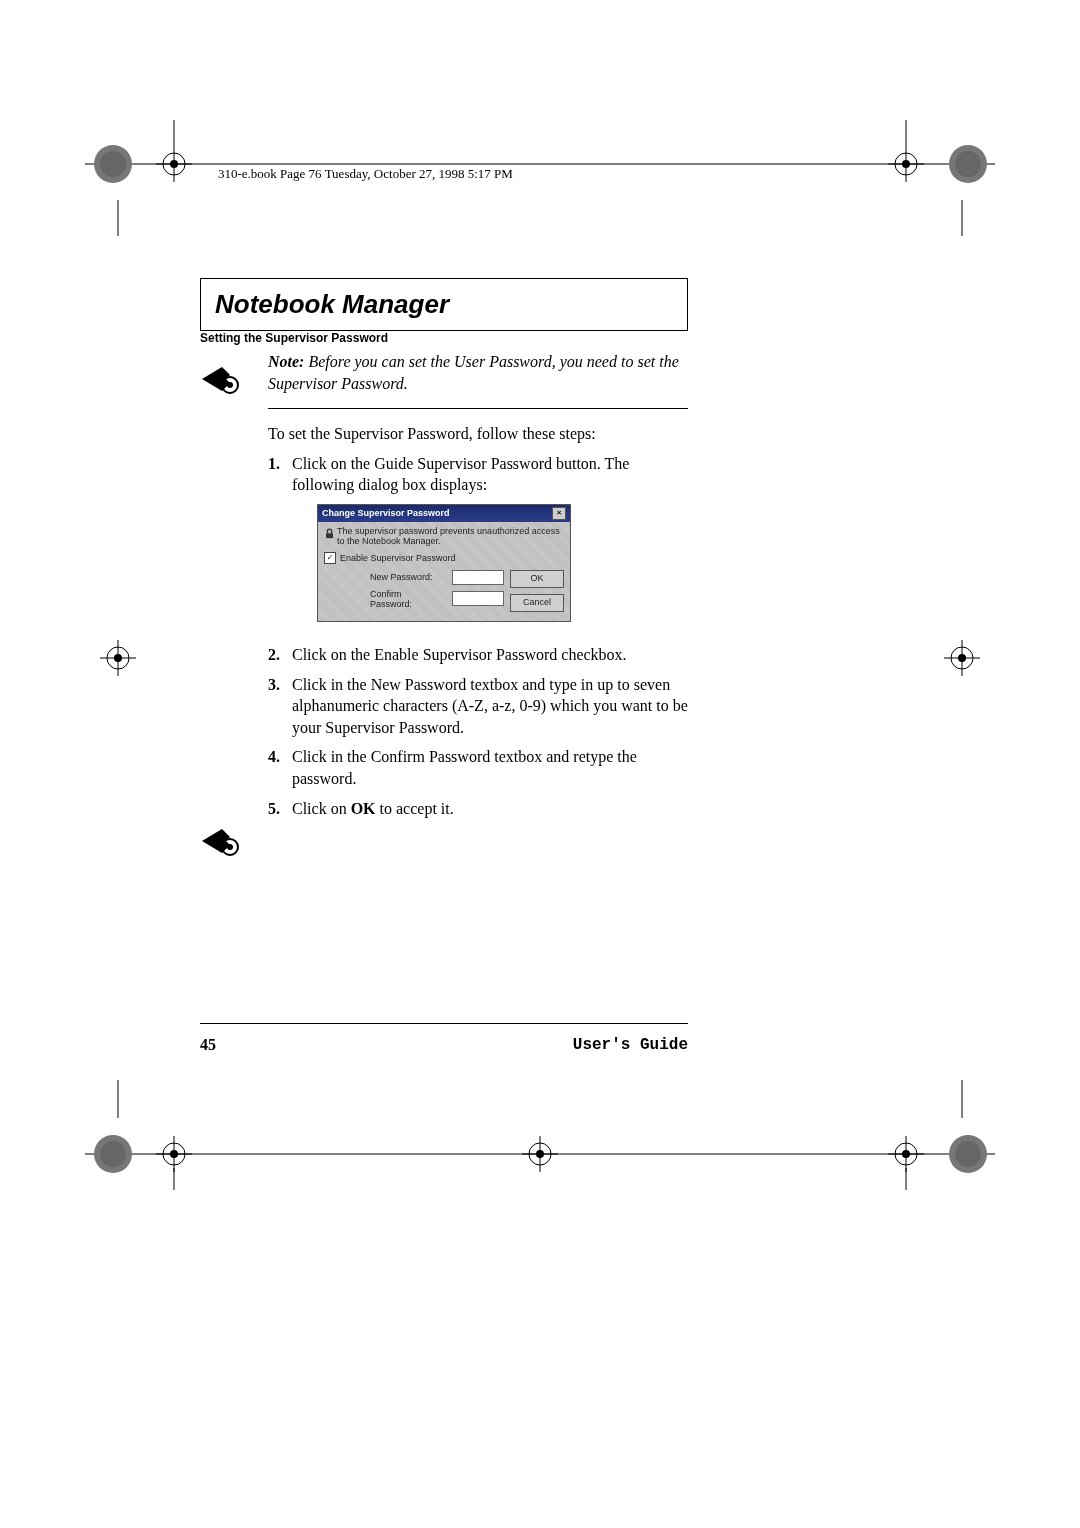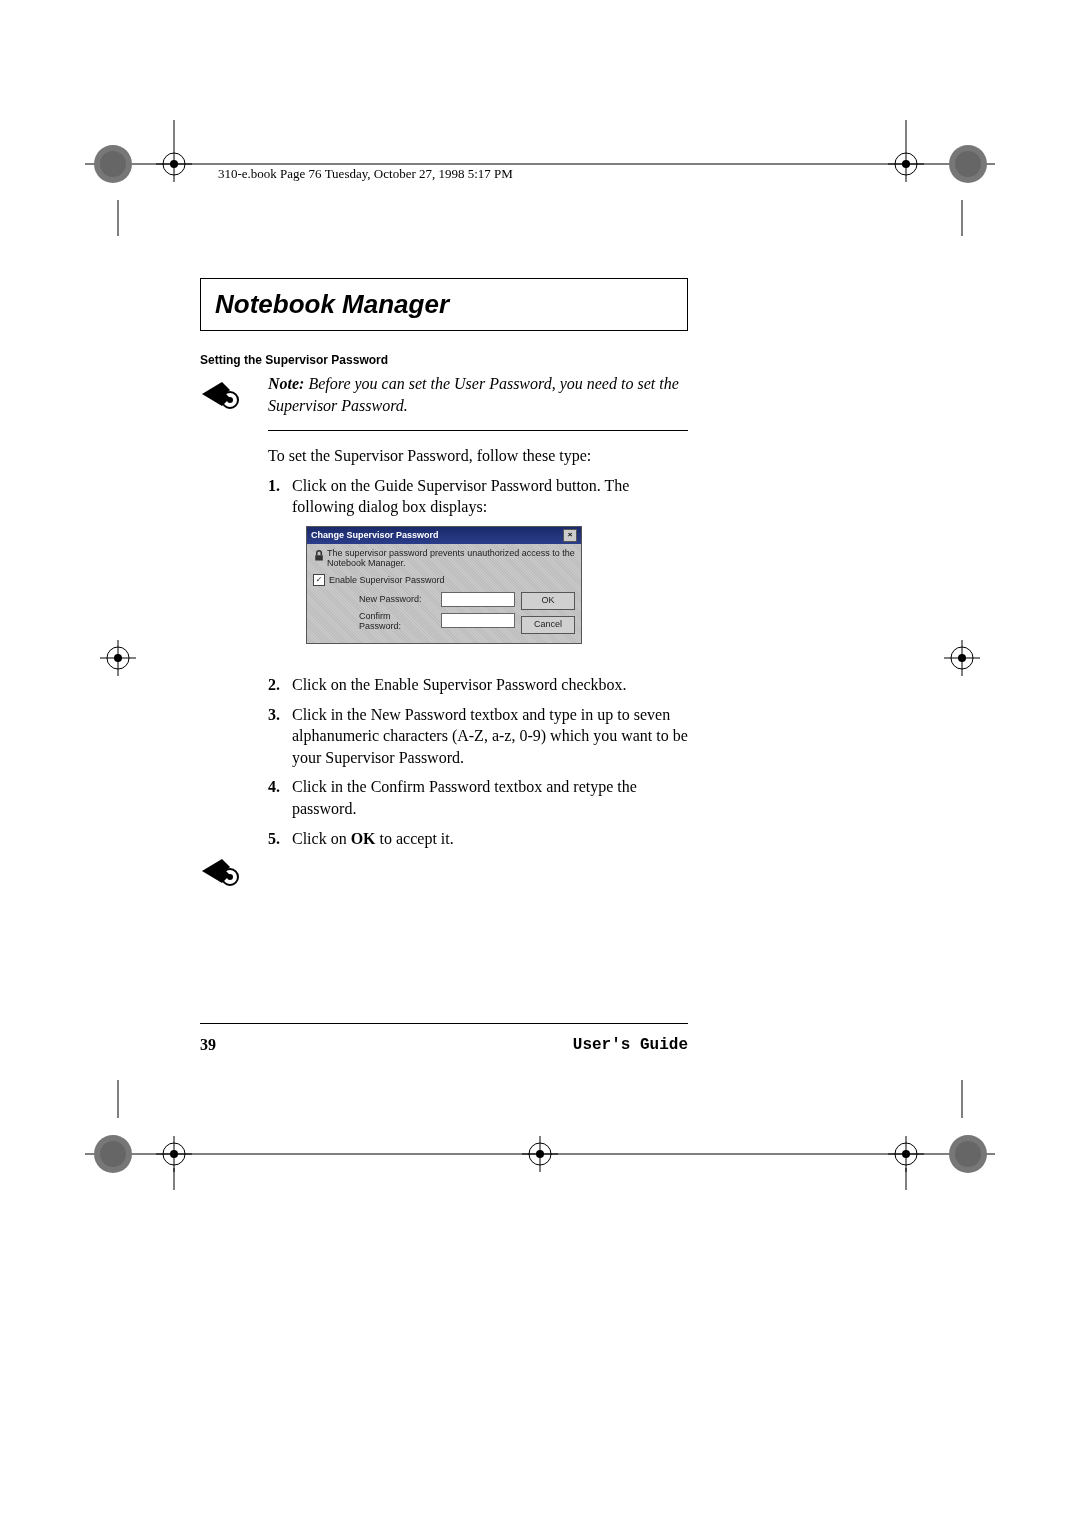--- a/index.html
+++ b/index.html
@@ -23,37 +23,36 @@
   }
   .content {
     position: absolute;
     left: 200px;
     top: 278px;
     width: 488px;
   }
   .notebook-title-box {
     border: 1px solid #000;
     padding: 10px 14px;
-    margin-bottom: 22px;
   }
   .notebook-title {
     font-family: "Century Gothic", "Avant Garde", sans-serif;
     font-style: italic;
     font-weight: bold;
     font-size: 26px;
   }
   .subsection {
     font-family: "Century Gothic", "Avant Garde", sans-serif;
     font-weight: bold;
     font-size: 12px;
     margin-bottom: 6px;
   }
   .note-block {
     display: flex;
-    align-items: center;
+    align-items: flex-end;
     margin-bottom: 8px;
   }
   .note-icon-col {
     width: 68px;
     flex-shrink: 0;
   }
   .note-body {
     flex: 1;
     font-style: italic;
     font-family: "Bookman Old Style", Georgia, serif;
@@ -84,22 +83,22 @@
   }
   .ol-num {
     width: 24px;
     font-weight: bold;
     flex-shrink: 0;
   }
   .ol-text { flex: 1; }
   .ok-bold { font-weight: bold; }
   
   .dialog-wrap {
-    width: 276px;
-    margin: 6px auto 30px auto;
+    width: 254px;
+    margin: 6px auto 22px auto;
   }
   .dlg {
     border: 1px solid #555;
     background: repeating-linear-gradient(45deg,#bdbdbd 0 1px,#c9c9c9 1px 2px);
     font-family: Tahoma, Arial, sans-serif;
     font-size: 9px;
   }
   .dlg-title {
     background: linear-gradient(#1a2a6a,#2b3d8a);
     color: #fff;
@@ -243,21 +242,21 @@
         <path d="M2 14 L22 26 L30 18 L24 12 Z" fill="#000"></path>
         <circle cx="30" cy="20" r="8" fill="none" stroke="#000" stroke-width="2"></circle>
         <circle cx="30" cy="20" r="3" fill="#000"></circle>
       </svg>
     </div>
     <div class="note-body">
       <span class="note-label">Note:</span><span> Before you can set the User Password, you need to set the Supervisor Password.</span>
     </div>
   </div>
 
-  <div class="body-para">To set the Supervisor Password, follow these type:</div>
+  <div class="body-para">To set the Supervisor Password, follow these steps:</div>
 
   <div class="ol">
     <div class="ol-item">
       <div class="ol-num">1.</div>
       <div class="ol-text">Click on the Guide Supervisor Password button.  The following dialog box displays:</div>
     </div>
   </div>
 
   <div class="dialog-wrap">
     <div class="dlg">
@@ -324,15 +323,15 @@
         <circle cx="30" cy="20" r="8" fill="none" stroke="#000" stroke-width="2"></circle>
         <circle cx="30" cy="20" r="3" fill="#000"></circle>
       </svg>
     </div>
   </div>
 
 </div>
 
 <div class="footer-line"></div>
 <div class="footer">
-  <span class="pg">39</span>
+  <span class="pg">45</span>
   <span class="guide">User's Guide</span>
 </div>
 
 </body></html>

